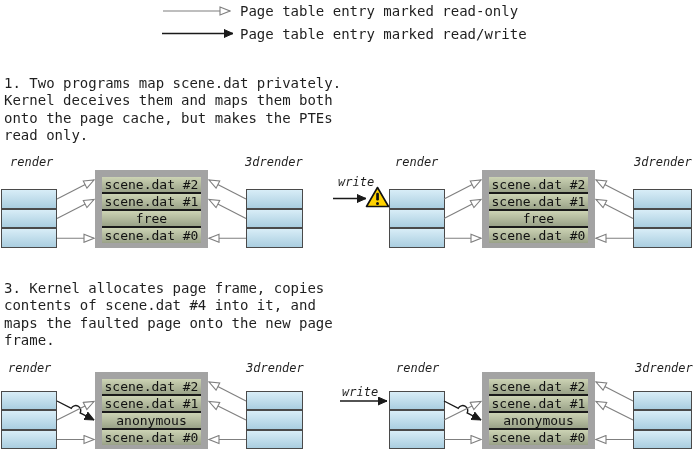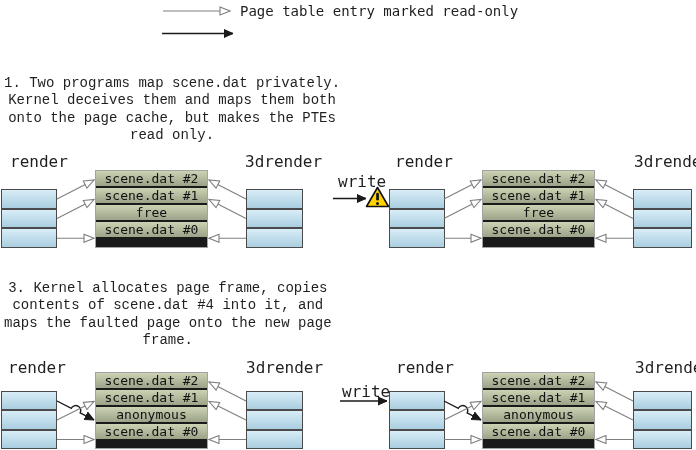--- a/index.html
+++ b/index.html
@@ -1,53 +1,54 @@
 <!DOCTYPE html>
 <html style="--page-cache-top: #ccd3b4; --page-cache-bottom: #9aa288; --page-table-top: #d8edf7; --page-table-bottom: #aacee0; --arrow-read-only: #7f7f7f; --arrow-read-write: #1a1a1a; --warning-fill: #ffd200;"><head>
 <meta charset="utf-8">
 <style>
   html,body{margin:0;padding:0;background:#fff;}
   .canvas{
     position:relative;width:696px;height:450px;background:#fff;overflow:hidden;
-    font-family:"DejaVu Sans Mono","Liberation Mono",monospace;color:#1f1f1f;text-align:center;
+    font-family:"DejaVu Sans Mono","Liberation Mono",monospace;color:#1f1f1f;
   }
   .overlay{position:absolute;left:0;top:0;width:696px;height:450px;z-index:3;pointer-events:none;}
   .legend-label{position:absolute;font-size:14px;line-height:17px;white-space:pre;z-index:2;}
-  .caption{position:absolute;font-size:14px;line-height:17.4px;white-space:pre;z-index:2;font-family:Liberation Mono, monospace;}
-  .plabel{position:absolute;font-size:16px;line-height:14px;white-space:pre;z-index:2;}
+  .caption{position:absolute;font-size:14px;line-height:17.4px;white-space:pre;z-index:2;}
+  .plabel{position:absolute;font-size:12px;line-height:14px;white-space:pre;z-index:2;font-style:italic;}
   .ptable{
     position:absolute;width:56px;z-index:1;box-sizing:border-box;
     border:1px solid #4a4a4a;display:flex;flex-direction:column;
     background:#4a4a4a;
   }
   .prow{
     flex:1;margin-bottom:2px;
     background:linear-gradient(var(--page-table-top,#d8edf7),var(--page-table-bottom,#aacee0));
   }
   .prow:last-child{margin-bottom:0;}
   .ctable{
     position:absolute;width:113px;z-index:1;box-sizing:border-box;
-    border:1px solid #a3a3a3;display:flex;flex-direction:column;background:#1a1a1a;
+    border:7px solid #a3a3a3;display:flex;flex-direction:column;background:#1a1a1a;
   }
   .crow{
     flex:1;margin-bottom:2px;
     background:linear-gradient(var(--page-cache-top,#ccd3b4),var(--page-cache-bottom,#9aa288));
     font-size:13px;display:flex;align-items:center;justify-content:center;
     white-space:pre;color:#111;
   }
   .crow:last-child{margin-bottom:14px;}
   .arrow-ro{stroke:var(--arrow-read-only,#7f7f7f);stroke-width:1.1;fill:none;}
   .arrow-rw{stroke:var(--arrow-read-write,#1a1a1a);stroke-width:1.4;fill:none;}
 </style>
 </head>
 <body>
 
 <div class="canvas">
 
   <div class="legend-label" style="left:240px;top:3px">Page table entry marked read-only</div>
+  <div class="legend-label" style="left:240px;top:25.5px">Page table entry marked read/write</div>
 
   <div class="caption" style="left:4px;top:75px">1. Two programs map scene.dat privately.
 Kernel deceives them and maps them both
 onto the page cache, but makes the PTEs
 read only.</div>
   <div class="plabel" style="left:10px;top:155px">render</div>
   <div class="plabel" style="left:245px;top:155px">3drender</div>
   <div class="ptable" style="left:1px;top:189px;height:59px">
     <div class="prow"></div>
     <div class="prow"></div>

